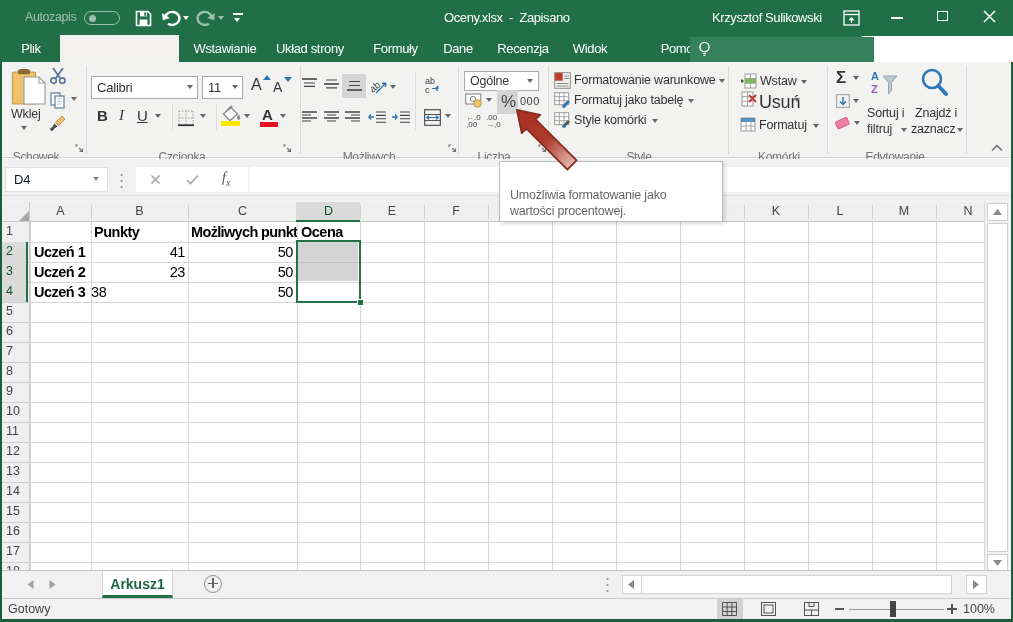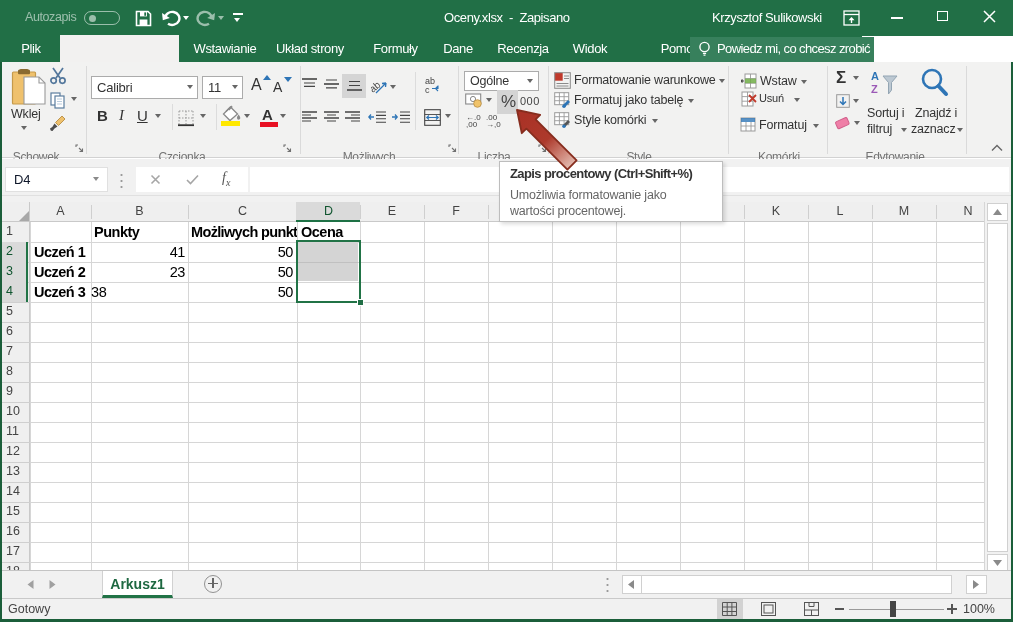--- a/index.html
+++ b/index.html
@@ -89,21 +89,20 @@
     <span class="tab" style="left:438px; width:40px;">Dane</span>
     <span class="tab" style="left:494px; width:58px;">Recenzja</span>
     <span class="tab" style="left:568px; width:44px;">Widok</span>
     <span class="tab" style="left:656px; width:48px;">Pomoc</span>
     <div class="abs" style="left:690px; top:1px; width:184px; height:25px; background:#37805c;"></div>
 
     <svg class="abs" style="left:697px; top:5px;" width="15" height="17" viewBox="0 0 15 17">
       <circle cx="7.5" cy="6" r="4.6" fill="none" stroke="#fff" stroke-width="1.4"></circle>
       <path d="M5.7 10.5 h3.6 M5.9 12.3 h3.2 M6.5 14.1 h2" stroke="#fff" stroke-width="1.2" fill="none"></path>
     </svg>
-    <span class="tab" style="left:717px; letter-spacing:-0.6px;">Powiedz mi, co chcesz zrobić</span>
 
     <svg class="abs" style="left:925px; top:5px;" width="19" height="17" viewBox="0 0 19 17">
       <path d="M1.5 6 v9.5 h12.5 v-5" fill="none" stroke="#fff" stroke-width="1.4"></path>
       <path d="M5 11.5 q1-5.5 7-6.5" fill="none" stroke="#fff" stroke-width="1.5"></path>
       <path d="M11 1.2 L17.3 4.6 L11.8 9 z" fill="#fff"></path>
     </svg>
     <span class="tab" style="left:948px;">Udostępnij</span>
   </div>
 
   <div id="ribbon" class="abs"></div>
@@ -303,21 +302,21 @@
     <rect x="4" y="5.6" width="11" height="4.6" fill="#70ad47" opacity="0.85"></rect>
     <path d="M0 8 h3 M1.5 6.5 L0 8 l1.5 1.5" stroke="#444" stroke-width="1.2" fill="none"></path>
   </svg>
   <span class="rtxt" style="left:760px; top:74px; font-size:12.5px;">Wstaw</span>
   <span class="arrow-down" style="left:801px; top:80px;"></span>
   <svg class="abs" style="left:741px; top:91px;" width="16" height="16" viewBox="0 0 16 16">
     <rect x="1" y="1" width="11" height="14" fill="#fff" stroke="#9a9a9a" stroke-width="1"></rect>
     <path d="M1 5.6 h11 M1 10.2 h11 M6.5 1 v14" stroke="#9a9a9a" stroke-width="0.9"></path>
     <path d="M8 4 l7 7 M15 4 l-7 7" stroke="#c0392b" stroke-width="1.8"></path>
   </svg>
-  <span class="rtxt" style="left:759px; top:92px; font-size:11px;">Usuń</span>
+  <span class="rtxt" style="left:759px; top:92px; font-size:18px;">Usuń</span>
   <span class="arrow-down" style="left:794px; top:98px;"></span>
   <svg class="abs" style="left:740px; top:117px;" width="17" height="16" viewBox="0 0 17 16">
     <rect x="1" y="1" width="14" height="13" fill="#fff" stroke="#9a9a9a" stroke-width="1"></rect>
     <rect x="1" y="1" width="14" height="4" fill="#2e75b6" opacity="0.8"></rect>
     <path d="M1 9 h14 M6 5 v9 M11 5 v9" stroke="#9a9a9a" stroke-width="0.9"></path>
   </svg>
   <span class="rtxt" style="left:759px; top:118px; font-size:12.5px;">Formatuj</span>
   <span class="arrow-down" style="left:813px; top:124px;"></span>
   <span class="glabel" style="left:779px;">Komórki</span>
 
@@ -503,21 +502,20 @@
   <svg class="abs" style="left:993px; top:209px;" width="9" height="6" viewBox="0 0 9 6">
       <path d="M4.5 0 L9 6 H0 z" fill="#8a8a8a"></path>
     </svg>
   <div class="abs wbox" style="left:987px; top:223px; width:21px; height:329px; border:1px solid #d0d0d0;"></div>
   <div class="abs wbox" style="left:987px; top:554px; width:21px; height:18px; border:1px solid #d0d0d0;"></div>
   <svg class="abs" style="left:993px; top:560px;" width="9" height="6" viewBox="0 0 9 6">
       <path d="M4.5 6 L9 0 H0 z" fill="#8a8a8a"></path>
     </svg>
 
   <div class="abs" style="left:499px; top:161px; width:224px; height:61px; background:#fff; border:1px solid #bdbdbd; box-shadow:2px 2px 4px rgba(0,0,0,0.15);"></div>
-  <span class="abs b" style="left:510px; top:166px; font-size:13px; letter-spacing:-0.6px; color:#333;">Zapis procentowy (Ctrl+Shift+%)</span>
   <span class="abs" style="left:510px; top:188px; font-size:12.5px; letter-spacing:-0.2px; color:#666;">Umożliwia formatowanie jako</span>
   <span class="abs" style="left:510px; top:204px; font-size:12.5px; letter-spacing:-0.2px; color:#666;">wartości procentowej.</span>
   <svg class="abs" style="left:505px; top:100px;" width="85" height="75" viewBox="0 0 85 75">
     <defs>
       <linearGradient id="ag" x1="0.1" y1="0.1" x2="0.85" y2="0.95">
         <stop offset="0" stop-color="#aa3226"></stop>
         <stop offset="0.5" stop-color="#ad3a2c"></stop>
         <stop offset="0.8" stop-color="#cd8376"></stop>
         <stop offset="1" stop-color="#e0b3a8"></stop>
       </linearGradient>

